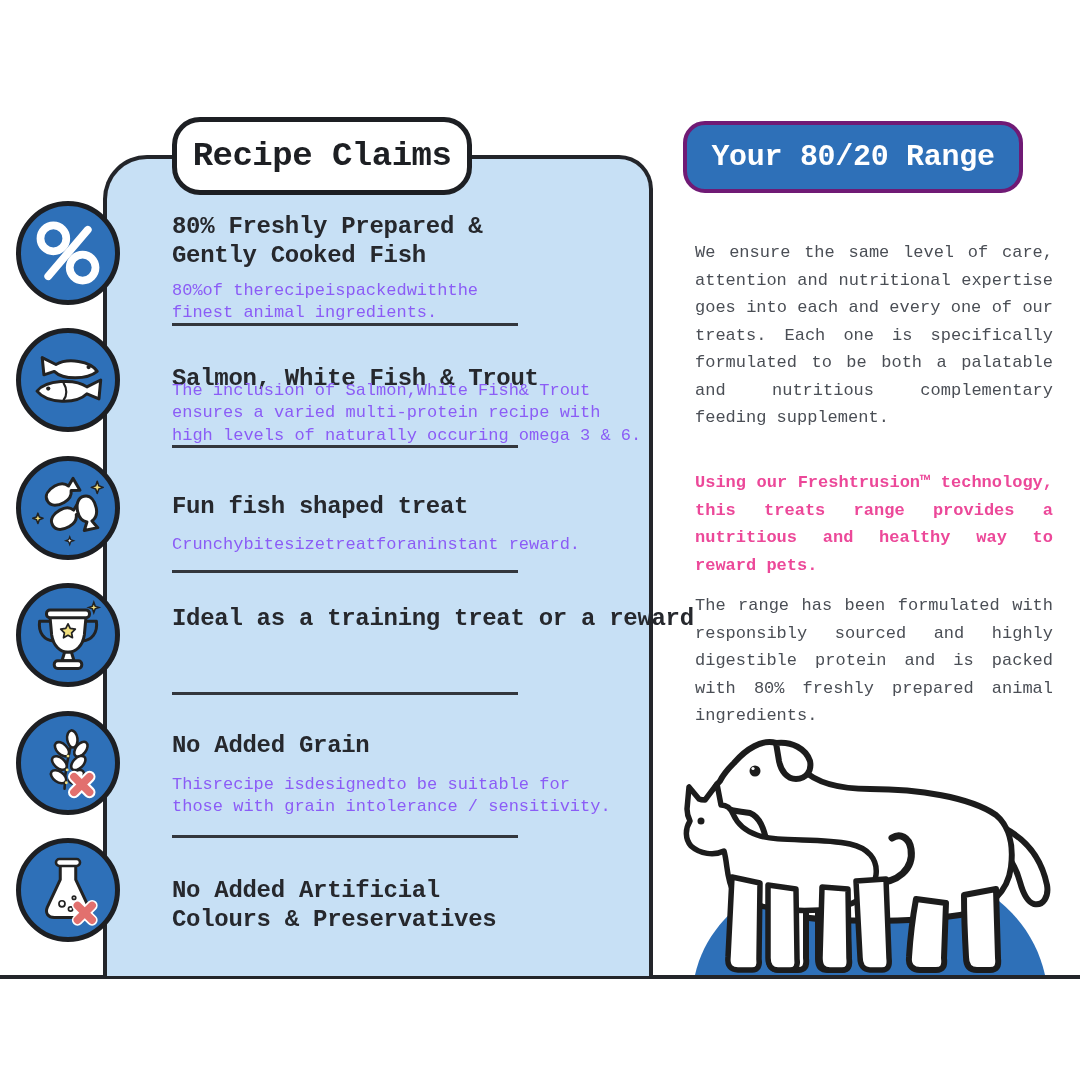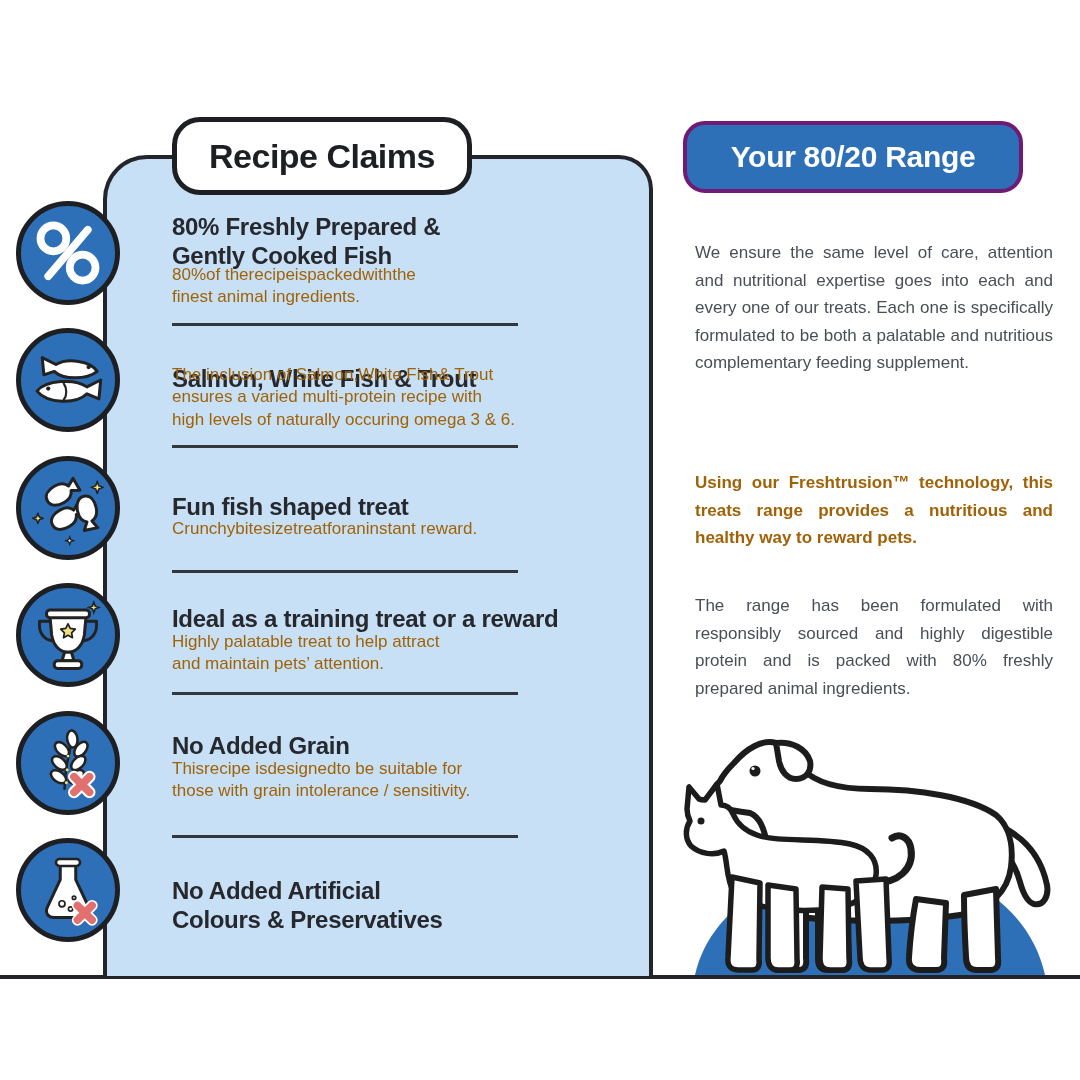--- a/index.html
+++ b/index.html
@@ -1,18 +1,18 @@
 <!DOCTYPE html>
 <html><head>
 <meta charset="utf-8">
 <style>
   html,body{margin:0;padding:0;background:#ffffff;}
   .canvas{
     position:relative;width:1080px;height:1080px;overflow:hidden;background:#ffffff;
-    font-family:Liberation Sans, sans-serif;
+    font-family:Liberation Mono, monospace;
   }
   
   .ground-line{position:absolute;left:0;top:975px;width:1080px;height:4px;background:#23252a;}
   
   .panel{
     position:absolute;left:103px;top:155px;width:550px;height:821px;box-sizing:border-box;
     background:#c7e0f5;border:4px solid #23252a;border-bottom:none;
     border-radius:44px 34px 0 0;
   }
   .claims-pill{
@@ -28,22 +28,22 @@
     display:flex;align-items:center;justify-content:center;
   }
   .icon-circle svg{width:86px;height:86px;display:block;}
   .ic-1{top:201px}.ic-2{top:328px}.ic-3{top:456px}.ic-4{top:583px}.ic-5{top:711px}.ic-6{top:838px}
   
   .sec-h{
     position:absolute;left:172px;font-size:24px;font-weight:800;color:#26282d;
     line-height:1.22;letter-spacing:-.3px;white-space:pre-line;z-index:4;
   }
   .sec-b{
-    position:absolute;left:172px;font-size:17px;font-weight:400;color:#a16207;
-    line-height:1.32;white-space:pre-line;z-index:4;
+    position:absolute;left:172px;font-size:17px;font-weight:400;color:#8b5cf6;
+    line-height:1.32;white-space:pre-line;z-index:4;margin-top:16px;
   }
   .divider{position:absolute;left:172px;width:346px;height:3px;background:#33373d;z-index:4;}
   .h1{top:212px}.b1{top:264px}
   .h2{top:364px}.b2{top:364px}
   .h3{top:492px}.b3{top:518px}
   .h4{top:604px}.b4{top:631px}
   .h5{top:731px}.b5{top:758px}
   .h6{top:876px}
   .d1{top:323px}.d2{top:445px}.d3{top:570px}.d4{top:692px}.d5{top:835px}
   
@@ -51,21 +51,21 @@
     position:absolute;left:683px;top:121px;width:340px;height:72px;box-sizing:border-box;
     background:#2e70b8;border:4px solid #701a75;border-radius:22px;
     display:flex;align-items:center;justify-content:center;
   }
   .range-pill span{font-size:30px;font-weight:800;color:#ffffff;letter-spacing:-.3px;}
   .rp{
     position:absolute;left:695px;width:358px;font-size:17px;line-height:1.62;
     color:#4a4e55;text-align:justify;
   }
   .rp1{top:222px}
-  .rp2{top:452px;color:#a16207;font-weight:700;}
+  .rp2{top:452px;color:#ec4899;font-weight:700;}
   .rp3{top:575px}
   .illustration{position:absolute;left:660px;top:717px;width:420px;height:258px;}
 </style>
 </head>
 <body>
 
 <div class="canvas">
 
   <div class="ground-line"></div>
 
@@ -175,22 +175,20 @@
   <div class="sec-b b2">The inclusion of Salmon,White Fish&amp; Trout
 ensures a varied multi-protein recipe with
 high levels of naturally occuring omega 3 &amp; 6.</div>
   <div class="divider d2"></div>
 
   <div class="sec-h h3">Fun fish shaped treat</div>
   <div class="sec-b b3">Crunchybitesizetreatforaninstant reward.</div>
   <div class="divider d3"></div>
 
   <div class="sec-h h4">Ideal as a training treat or a reward</div>
-  <div class="sec-b b4">Highly palatable treat to help attract
-and maintain pets’ attention.</div>
   <div class="divider d4"></div>
 
   <div class="sec-h h5">No Added Grain</div>
   <div class="sec-b b5">Thisrecipe isdesignedto be suitable for
 those with grain intolerance / sensitivity.</div>
   <div class="divider d5"></div>
 
   <div class="sec-h h6">No Added Artificial
 Colours &amp; Preservatives</div>
 

